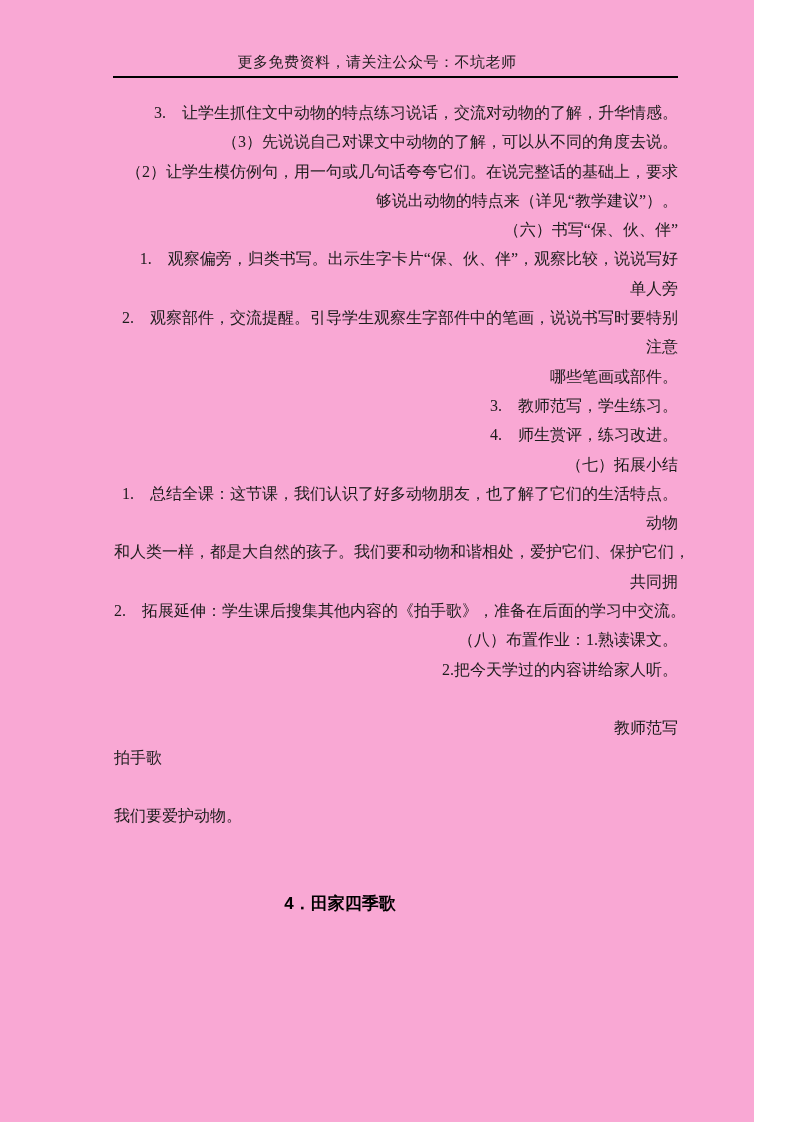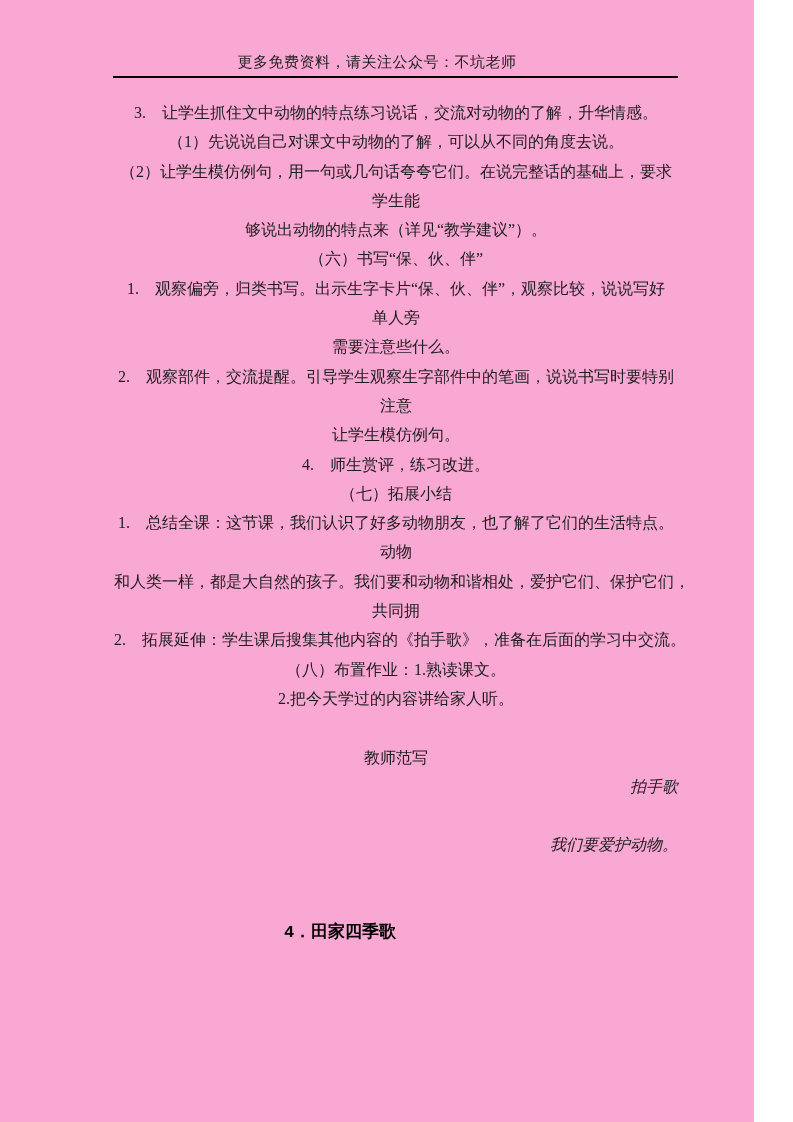--- a/index.html
+++ b/index.html
@@ -37,58 +37,56 @@
     position: absolute;
     top: 98px;
     left: 114px;
     width: 564px;
   }
   .line {
     line-height: 29.3px;
     height: 29.3px;
     font-size: 16px;
     white-space: pre;
-    text-align: center;
+    text-align: right;
   }
   .line-center {
-    text-align: right;
-    font-style: italic;
+    text-align: left;
   }
   .line-blank {
     
   }
   .line-heading {
     text-align: center;
     font-weight: bold;
     font-size: 17px;
     position: relative;
     left: -56px;
-    font-family: Liberation Mono, monospace;
+    font-family: Liberation Sans, sans-serif;
     color: #000000;
   }
 </style>
 </head>
 <body>
 
 <div class="page">
   <div class="header-text">更多免费资料，请关注公众号：不坑老师</div>
   <div class="header-rule"></div>
   <div class="doc-body" id="doc-body">
       <div class="line line-body">3.　让学生抓住文中动物的特点练习说话，交流对动物的了解，升华情感。</div>
-      <div class="line line-body">（1）先说说自己对课文中动物的了解，可以从不同的角度去说。</div>
+      <div class="line line-body">（3）先说说自己对课文中动物的了解，可以从不同的角度去说。</div>
       <div class="line line-body">（2）让学生模仿例句，用一句或几句话夸夸它们。在说完整话的基础上，要求</div>
-      <div class="line line-body">学生能</div>
       <div class="line line-body">够说出动物的特点来（详见“教学建议”）。</div>
       <div class="line line-body">（六）书写“保、伙、伴”</div>
       <div class="line line-body">1.　观察偏旁，归类书写。出示生字卡片“保、伙、伴”，观察比较，说说写好</div>
       <div class="line line-body">单人旁</div>
-      <div class="line line-body">需要注意些什么。</div>
       <div class="line line-body">2.　观察部件，交流提醒。引导学生观察生字部件中的笔画，说说书写时要特别</div>
       <div class="line line-body">注意</div>
-      <div class="line line-body">让学生模仿例句。</div>
+      <div class="line line-body">哪些笔画或部件。</div>
+      <div class="line line-body">3.　教师范写，学生练习。</div>
       <div class="line line-body">4.　师生赏评，练习改进。</div>
       <div class="line line-body">（七）拓展小结</div>
       <div class="line line-body">1.　总结全课：这节课，我们认识了好多动物朋友，也了解了它们的生活特点。</div>
       <div class="line line-body">动物</div>
       <div class="line line-body">和人类一样，都是大自然的孩子。我们要和动物和谐相处，爱护它们、保护它们，</div>
       <div class="line line-body">共同拥</div>
       <div class="line line-body">2.　拓展延伸：学生课后搜集其他内容的《拍手歌》，准备在后面的学习中交流。</div>
       <div class="line line-body">（八）布置作业：1.熟读课文。</div>
       <div class="line line-body">2.把今天学过的内容讲给家人听。</div>
       <div class="line line-blank"></div>

